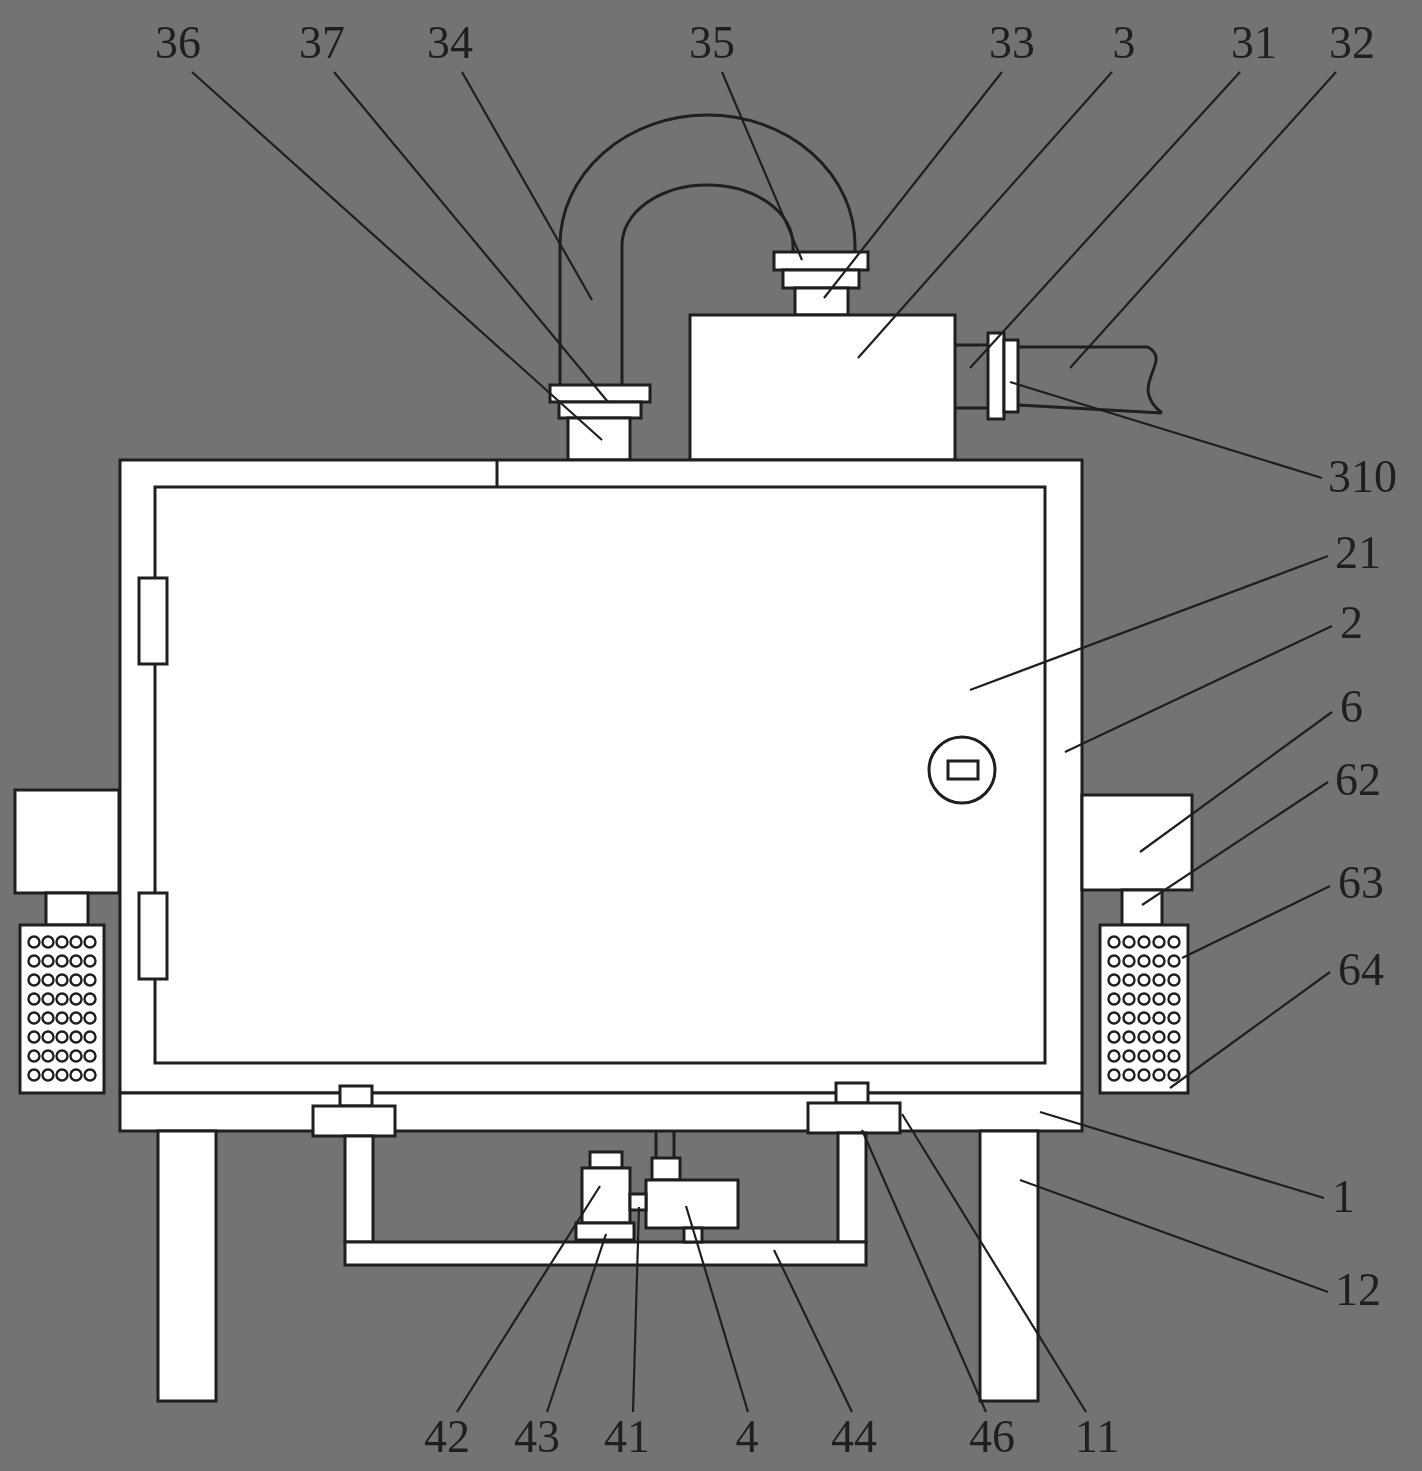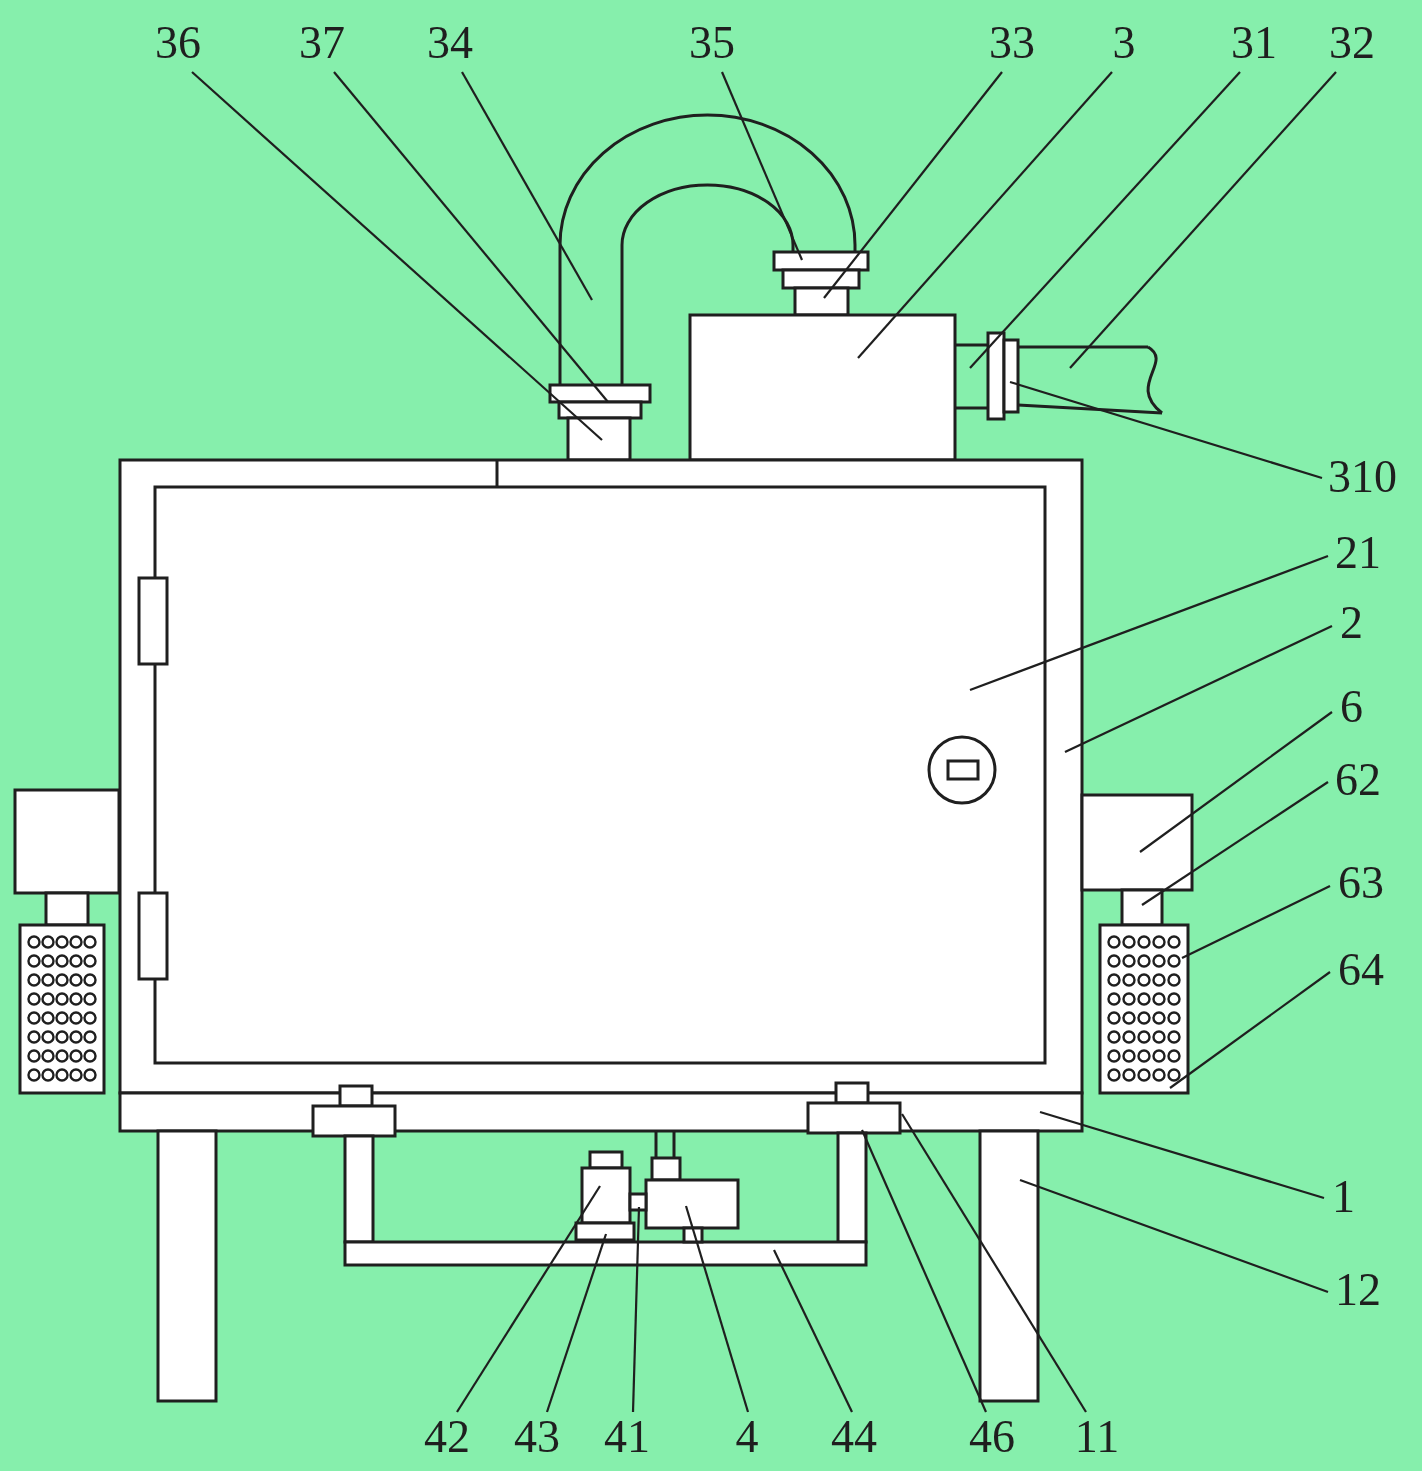--- a/index.html
+++ b/index.html
@@ -1,16 +1,16 @@
 <!DOCTYPE html>
 <html><head>
 <meta charset="utf-8">
 <style>
   html, body { margin: 0; padding: 0; background: #ffffff; }
-  .stage { width: 1422px; height: 1471px; position: relative; background: #86efac; }
+  .stage { width: 1422px; height: 1471px; position: relative; background: #737373; }
   svg { display: block; }
   .shape { fill: #ffffff; stroke: #1f1f1f; stroke-width: 3; }
   .open { fill: none; stroke: #1f1f1f; stroke-width: 3; }
   .dots circle { fill: none; stroke: #1f1f1f; stroke-width: 2.4; }
   .leader { stroke: #1f1f1f; stroke-width: 2.2; fill: none; }
   text.ref {
     font-family: "Liberation Serif", serif;
     font-size: 46px;
     fill: #1f1f1f;
   }

